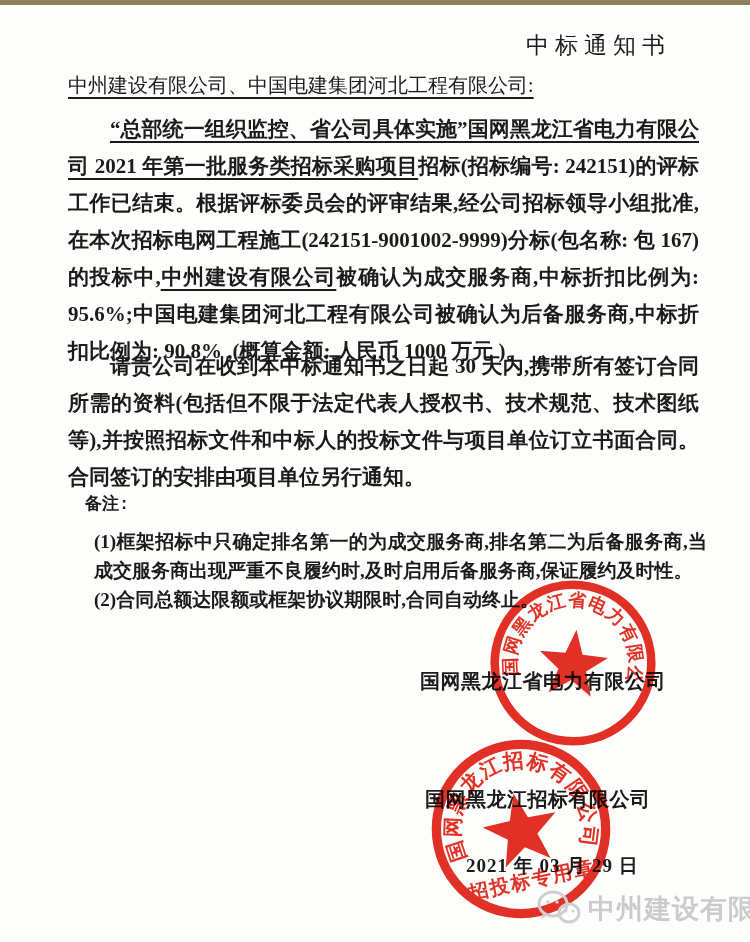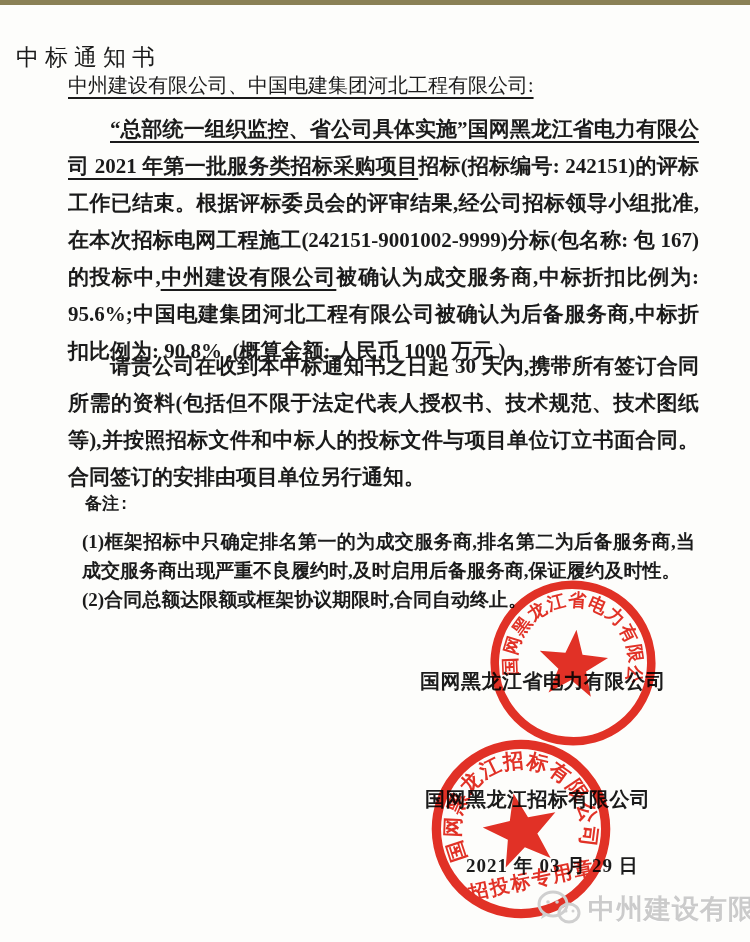--- a/index.html
+++ b/index.html
@@ -10,22 +10,22 @@
     overflow:hidden;
     font-family:"Liberation Serif","DejaVu Serif",serif;
     color:#1b1b1b;
   }
   .top-bar{
     position:absolute;left:0;top:0;width:750px;height:5px;
     background:#8a8156;
   }
   .doc-title{
     position:absolute;left:0;top:26px;width:667px;
-    text-align:left;font-size:23px;letter-spacing:6px;
-    font-weight:400;margin:16px;
+    text-align:right;font-size:23px;letter-spacing:6px;
+    font-weight:400;margin:4px;
   }
   .addressee{
     position:absolute;left:68px;top:72px;width:640px;
     font-size:20px;font-weight:400;
   }
   .u{
     text-decoration:underline;
     text-decoration-thickness:1.5px;
     text-underline-offset:5px;
   }
@@ -36,21 +36,21 @@
     text-indent:2em;
   }
   .p1{top:111px;}
   .p2{top:325px;margin-top:23px;}
   .p3{top:448px;}
   .remarks-label{
     position:absolute;left:85px;top:492px;
     font-size:17px;font-weight:700;font-family:Liberation Mono, monospace;
   }
   .remarks{
-    position:absolute;left:82px;top:527px;width:613px;
+    position:absolute;left:94px;top:527px;width:613px;
     font-size:19px;line-height:29px;font-weight:700;
     text-align:justify;
   }
   .sig{
     position:absolute;font-weight:700;white-space:nowrap;
   }
   .sig-co1{left:420px;top:668px;font-size:20px;letter-spacing:0.5px;}
   .sig-co2{left:425px;top:786px;font-size:20px;letter-spacing:0.5px;}
   .sig-date{left:466px;top:853px;font-size:19px;letter-spacing:1px;}
   .seal{

